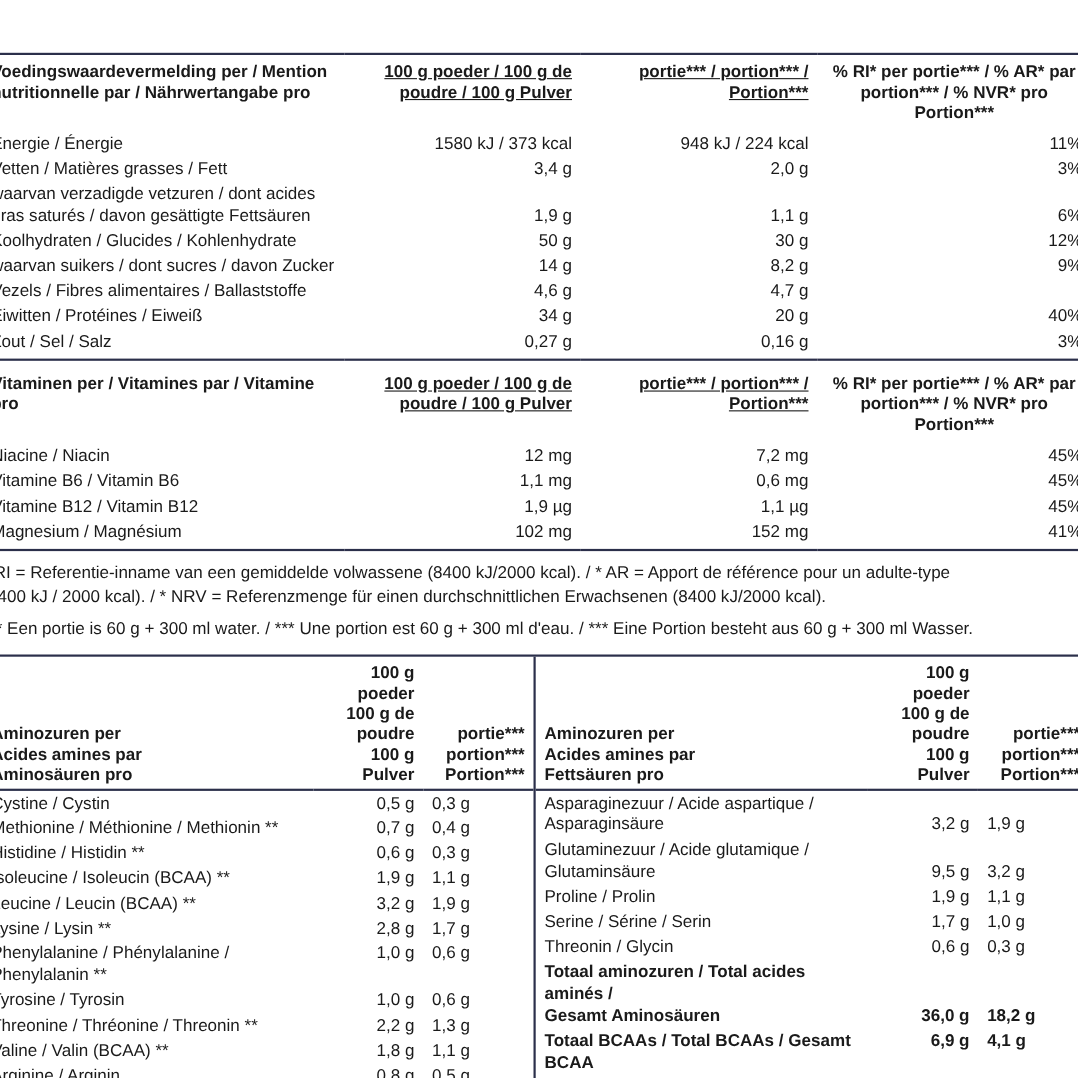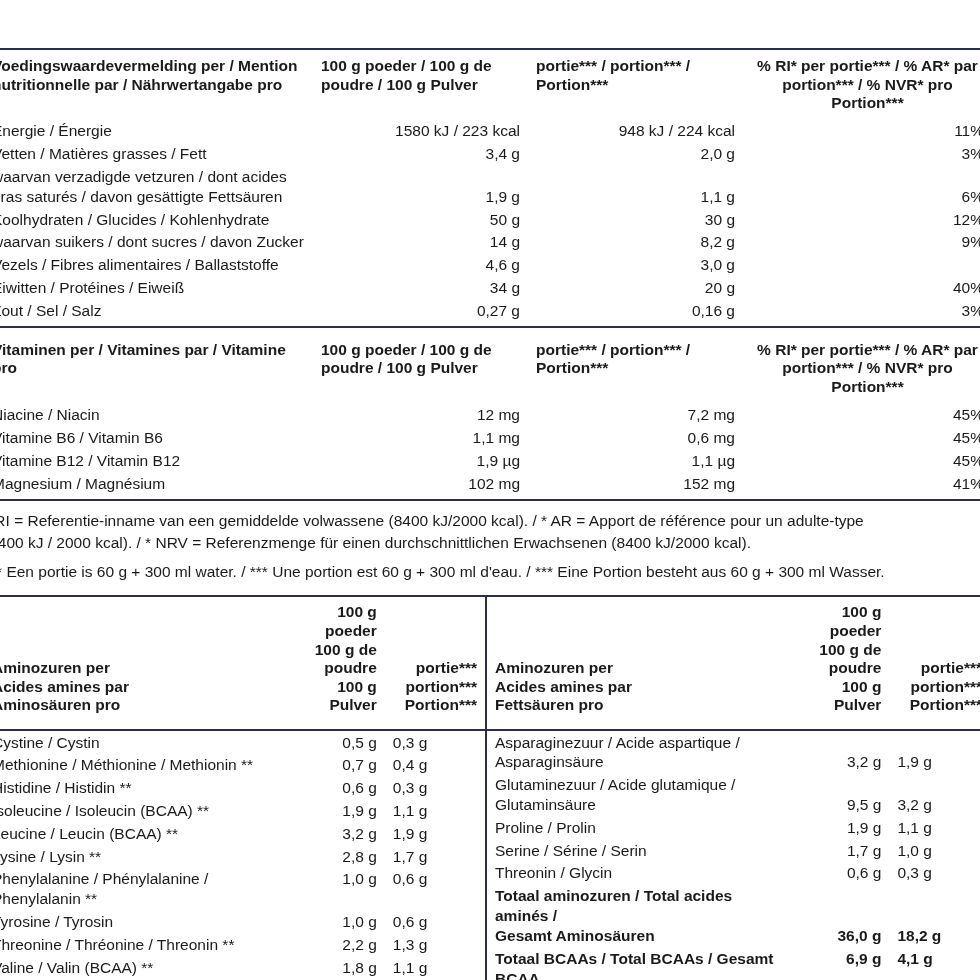--- a/index.html
+++ b/index.html
@@ -46,21 +46,21 @@
   }
   .hdr td {
     font-weight: bold;
     font-size: 15.5px;
     line-height: 1.2;
     padding-top: 7px;
     padding-bottom: 7px;
     vertical-align: top;
   }
   .hdr .c-label { text-align: left; }
-  .hdr .c-num { text-align: left; }
+  .hdr .c-num { text-align: right; text-decoration: underline; }
   .hdr .c-ri { text-align: center; }
 
   .c-label { text-align: left; }
   .c-num   { text-align: right; }
   .c-ri    { text-align: right; }
 
   .rowband td { padding-top: 1.5px; padding-bottom: 1.5px; }
 
   .sep-row td {
     border-top: 2.5px solid #2b2f4a;
@@ -96,21 +96,21 @@
   .amino-col td {
     font-size: 15.5px;
     line-height: 1.28;
     padding: 1.5px 8px;
     vertical-align: top;
   }
   .amino-hdr td {
     font-weight: bold;
     line-height: 1.2;
     padding-top: 6px;
-    padding-bottom: 14px;
+    padding-bottom: 2px;
     border-bottom: 2.5px solid #2b2f4a;
     vertical-align: bottom;
   }
   .amino-hdr .a-label { text-align: left; }
   .amino-hdr .a-num, .amino-hdr .a-por { text-align: right; }
   .a-label { text-align: left; }
   .a-num { text-align: right; }
   .a-por { text-align: left; }
   .bold td { font-weight: bold; }
   .mid { vertical-align: middle; }
@@ -131,21 +131,21 @@
       <tbody>
         <tr class="hdr">
           <td class="c-label">Voedingswaardevermelding per / Mention nutritionnelle par / Nährwertangabe pro</td>
           <td class="c-num">100 g poeder / 100 g de poudre / 100 g Pulver</td>
           <td class="c-num">portie*** / portion*** / Portion***</td>
           <td class="c-ri">% RI* per portie*** / % AR* par portion*** / % NVR* pro Portion***</td>
         </tr>
 
         <tr class="rowband">
           <td class="c-label">Energie / Énergie</td>
-          <td class="c-num">1580 kJ / 223 kcal</td>
+          <td class="c-num">1580 kJ / 373 kcal</td>
           <td class="c-num">948 kJ / 224 kcal</td>
           <td class="c-ri">11%</td>
         </tr>
         <tr class="rowband">
           <td class="c-label">Vetten / Matières grasses / Fett</td>
           <td class="c-num">3,4 g</td>
           <td class="c-num">2,0 g</td>
           <td class="c-ri">3%</td>
         </tr>
         <tr class="rowband">
@@ -163,21 +163,21 @@
         </tr>
         <tr class="rowband">
           <td class="c-label">waarvan suikers / dont sucres / davon Zucker</td>
           <td class="c-num">14 g</td>
           <td class="c-num">8,2 g</td>
           <td class="c-ri">9%</td>
         </tr>
         <tr class="rowband">
           <td class="c-label">Vezels / Fibres alimentaires / Ballaststoffe</td>
           <td class="c-num">4,6 g</td>
-          <td class="c-num">3,0 g</td>
+          <td class="c-num">4,7 g</td>
           <td class="c-ri"></td>
         </tr>
         <tr class="rowband">
           <td class="c-label">Eiwitten / Protéines / Eiweiß</td>
           <td class="c-num">34 g</td>
           <td class="c-num">20 g</td>
           <td class="c-ri">40%</td>
         </tr>
         <tr class="rowband">
           <td class="c-label" style="padding-bottom:5px">Zout / Sel / Salz</td>

